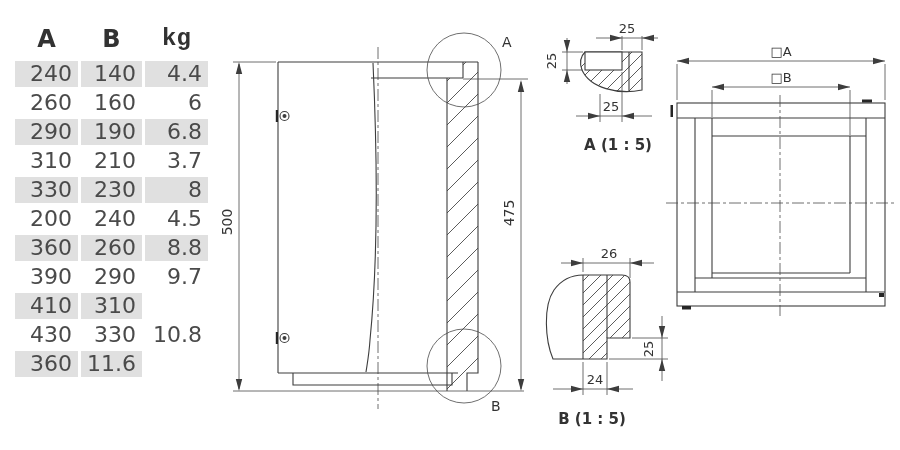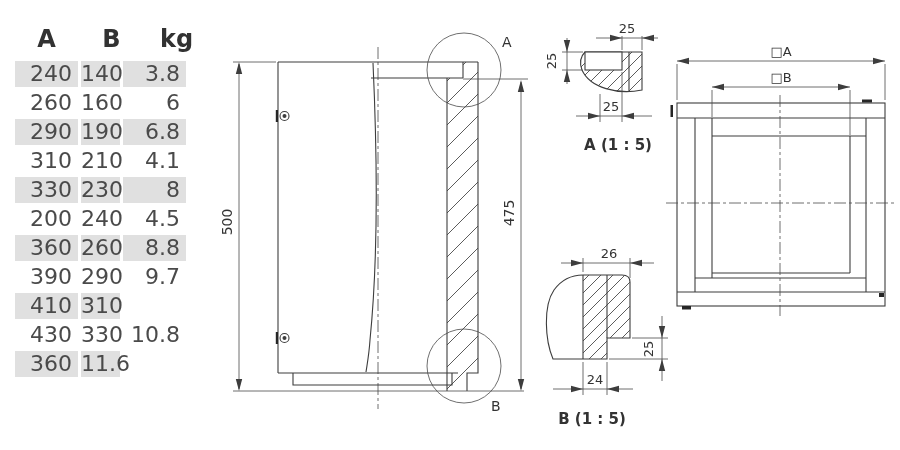--- a/index.html
+++ b/index.html
@@ -6,25 +6,25 @@
   body{
     width:900px;height:450px;position:relative;background:#ffffff;
     font-family:"DejaVu Sans","Liberation Sans",sans-serif;overflow:hidden;
   }
   
   .spec-table{position:absolute;left:15px;top:24px;}
   .thead{display:flex;gap:3px;margin-bottom:7px;}
   .thead .hcell{font-weight:bold;font-size:24px;color:#323232;text-align:center;height:30px;line-height:30px;}
   .hcell:nth-child(1){width:63px;}
   .hcell:nth-child(2){width:61px;}
-  .hcell:nth-child(3){width:63px;}
+  .hcell:nth-child(3){width:63px;font-family:Liberation Mono, monospace;}
   .trow{display:flex;gap:3px;margin-bottom:3px;}
   .tcell{height:26px;line-height:26px;font-size:22px;color:#4a4a4a;text-align:right;padding-right:6px;box-sizing:border-box;}
   .trow .tcell:nth-child(1){width:63px;}
-  .trow .tcell:nth-child(2){width:39px;}
+  .trow .tcell:nth-child(2){width:61px;}
   .trow .tcell:nth-child(3){width:63px;}
   .trow.shaded .tcell{background:#e0e0e0;}
   
   svg{position:absolute;left:0;top:0;}
   .obj{stroke:#3d3d3d;stroke-width:1.1;fill:none;}
   .thin{stroke:#4a4a4a;stroke-width:0.8;fill:none;}
   .cl{stroke:#4a4a4a;stroke-width:0.8;fill:none;stroke-dasharray:12 3 3 3;}
   .arr{fill:#3d3d3d;stroke:none;}
   .tick{fill:#262626;stroke:none;}
   text{fill:#333333;font-family:"DejaVu Sans","Liberation Sans",sans-serif;}
@@ -39,36 +39,36 @@
 <div class="spec-table">
   <div class="thead">
     <div class="hcell">A</div>
     <div class="hcell">B</div>
     <div class="hcell">kg</div>
   </div>
   <div>
       <div class="trow shaded">
         <div class="tcell">240</div>
         <div class="tcell">140</div>
-        <div class="tcell">3.8</div>
+        <div class="tcell">4.4</div>
       </div>
       <div class="trow">
         <div class="tcell">260</div>
         <div class="tcell">160</div>
         <div class="tcell">6</div>
       </div>
       <div class="trow shaded">
         <div class="tcell">290</div>
         <div class="tcell">190</div>
         <div class="tcell">6.8</div>
       </div>
       <div class="trow">
         <div class="tcell">310</div>
         <div class="tcell">210</div>
-        <div class="tcell">4.1</div>
+        <div class="tcell">3.7</div>
       </div>
       <div class="trow shaded">
         <div class="tcell">330</div>
         <div class="tcell">230</div>
         <div class="tcell">8</div>
       </div>
       <div class="trow">
         <div class="tcell">200</div>
         <div class="tcell">240</div>
         <div class="tcell">4.5</div>

